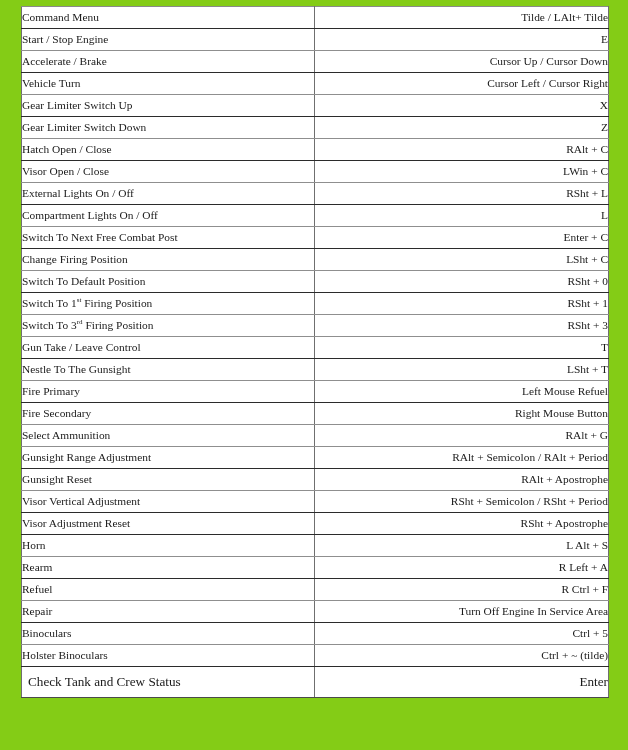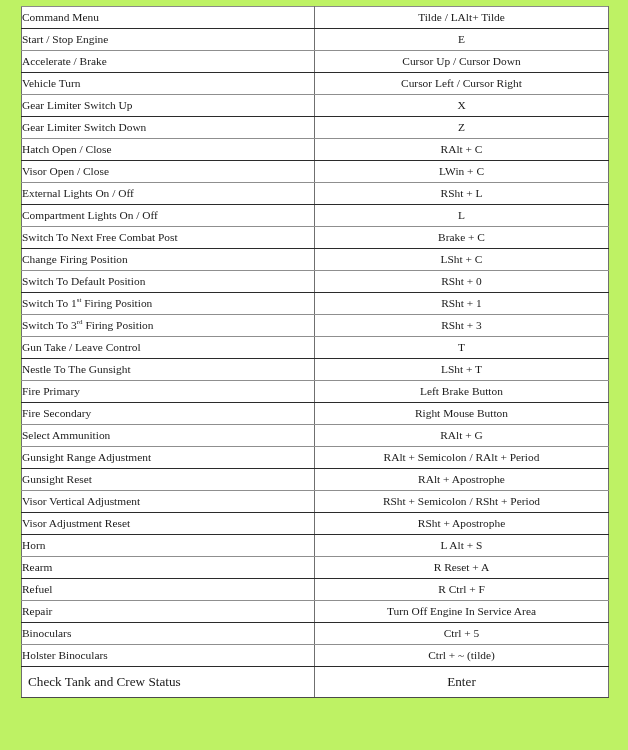--- a/index.html
+++ b/index.html
@@ -11,21 +11,21 @@
     overflow: hidden;
   }
   body {
     font-family: "Liberation Serif", "DejaVu Serif", serif;
     color: #1a1a1a;
   }
   #sheet {
     position: relative;
     width: 628px;
     height: 750px;
-    background: #bef264;
+    background: #84cc16;
   }
   table.keymap {
     position: absolute;
     left: 21px;
     top: 6px;
     width: 587px;
     border-collapse: collapse;
     table-layout: fixed;
     background: #ffffff;
   }
@@ -50,21 +50,21 @@
   }
   
   table.keymap tr.faint td {
     border-bottom-color: #8f8f8f;
   }
   td.action {
     text-align: left;
     padding-left: 5px;
   }
   td.key {
-    text-align: center;
+    text-align: right;
   }
   tr.final td {
     height: 30px;
     line-height: 29px;
     font-size: 13.2px;
     border-bottom: 1px solid #4a4a4a;
   }
   tr.final td.action { padding-left: 6px; }
   sup {
     font-size: 0.62em;
@@ -117,21 +117,21 @@
         <tr>
           <td class="action">External Lights  On / Off</td>
           <td class="key">RSht + L</td>
         </tr>
         <tr class="faint">
           <td class="action">Compartment Lights  On / Off</td>
           <td class="key">L</td>
         </tr>
         <tr>
           <td class="action">Switch To Next Free Combat Post</td>
-          <td class="key">Brake + C</td>
+          <td class="key">Enter + C</td>
         </tr>
         <tr class="faint">
           <td class="action">Change Firing Position</td>
           <td class="key">LSht + C</td>
         </tr>
         <tr>
           <td class="action">Switch To Default Position</td>
           <td class="key">RSht + 0</td>
         </tr>
         <tr class="faint">
@@ -145,21 +145,21 @@
         <tr>
           <td class="action">Gun Take / Leave Control</td>
           <td class="key">T</td>
         </tr>
         <tr class="faint">
           <td class="action">Nestle To The Gunsight</td>
           <td class="key">LSht + T</td>
         </tr>
         <tr>
           <td class="action">Fire Primary</td>
-          <td class="key">Left Brake Button</td>
+          <td class="key">Left Mouse Refuel</td>
         </tr>
         <tr class="faint">
           <td class="action">Fire Secondary</td>
           <td class="key">Right Mouse Button</td>
         </tr>
         <tr class="faint">
           <td class="action">Select Ammunition</td>
           <td class="key">RAlt + G</td>
         </tr>
         <tr>
@@ -177,21 +177,21 @@
         <tr>
           <td class="action">Visor Adjustment Reset</td>
           <td class="key">RSht + Apostrophe</td>
         </tr>
         <tr class="faint">
           <td class="action">Horn</td>
           <td class="key">L Alt + S</td>
         </tr>
         <tr>
           <td class="action">Rearm</td>
-          <td class="key">R Reset + A</td>
+          <td class="key">R Left + A</td>
         </tr>
         <tr class="faint">
           <td class="action">Refuel</td>
           <td class="key">R Ctrl + F</td>
         </tr>
         <tr>
           <td class="action">Repair</td>
           <td class="key">Turn Off Engine In Service Area</td>
         </tr>
         <tr class="faint">

